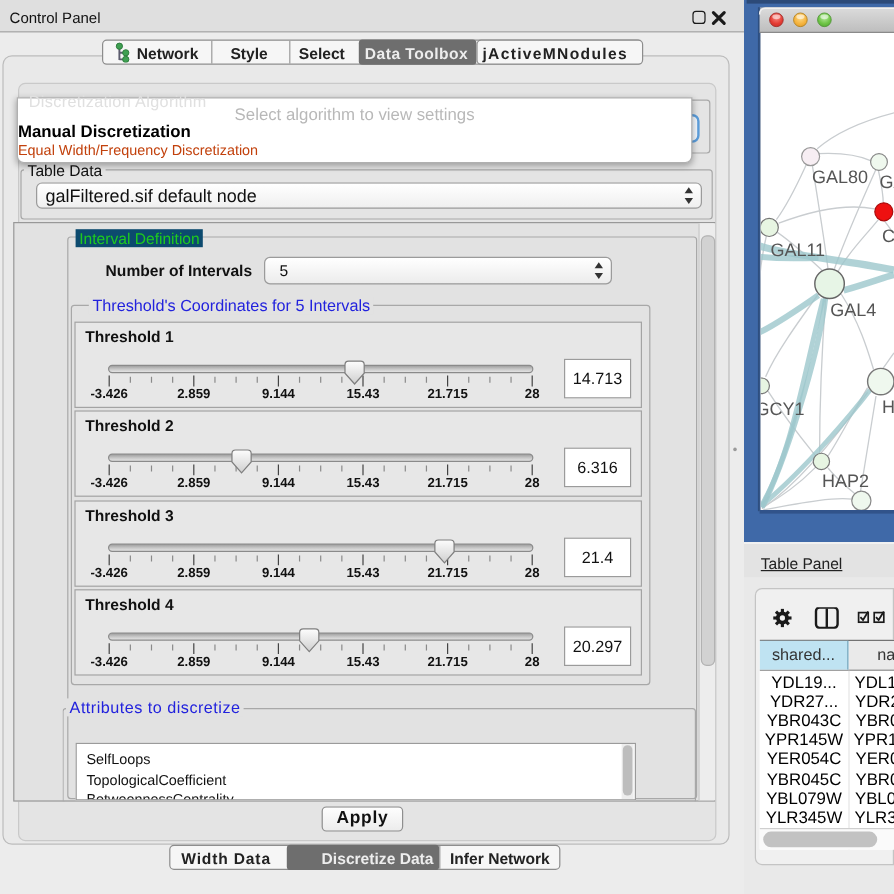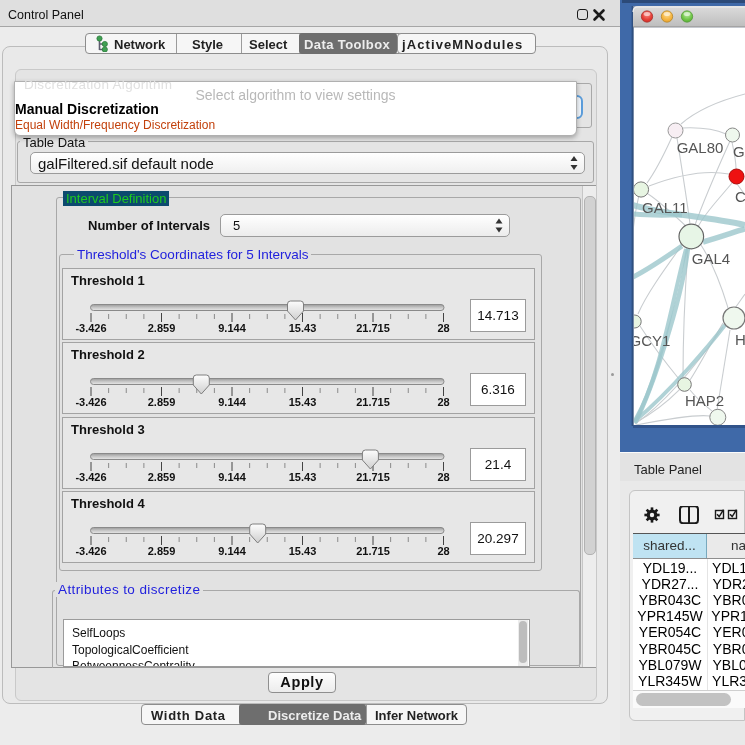--- a/index.html
+++ b/index.html
@@ -329,21 +329,21 @@
       <text x="89" y="263.5" text-anchor="middle">GAL4</text>
       <text x="28" y="346" text-anchor="middle">GCY1</text>
       <text x="113" y="344.5">H</text>
       <text x="82.5" y="406" text-anchor="middle">HAP2</text>
     </g>
   </g>
 </svg>
 
 <div class="abs" style="left:620px;top:452px;width:125px;height:293px;background:#e9e9e9;"></div>
 <div class="abs" style="left:620px;top:452px;width:125px;height:29px;background:#e3e3e3;border-top:1px solid #fbfbfb;box-sizing:border-box;"></div>
-<div class="abs" style="left:634px;top:462px;font-size:13px;color:#222;">Table Panel</div>
+<div class="abs" style="left:634px;top:462px;font-size:13px;color:#222;text-decoration:underline;">Table Panel</div>
 
 <div class="abs" style="left:629px;top:490px;width:116px;height:231px;background:#f0f0f0;border:1px solid #c4c4c4;border-radius:6px 0 0 6px;box-sizing:border-box;"></div>
 
 <svg class="abs" style="left:643px;top:506px;" width="104" height="18" viewBox="0 0 104 18">
 
   <g transform="translate(9,9)">
     <g fill="#1a1a1a">
       <circle r="5.4"></circle>
       <g id="teeth">
           <rect x="-1.3" y="-7.6" width="2.6" height="3"></rect>

